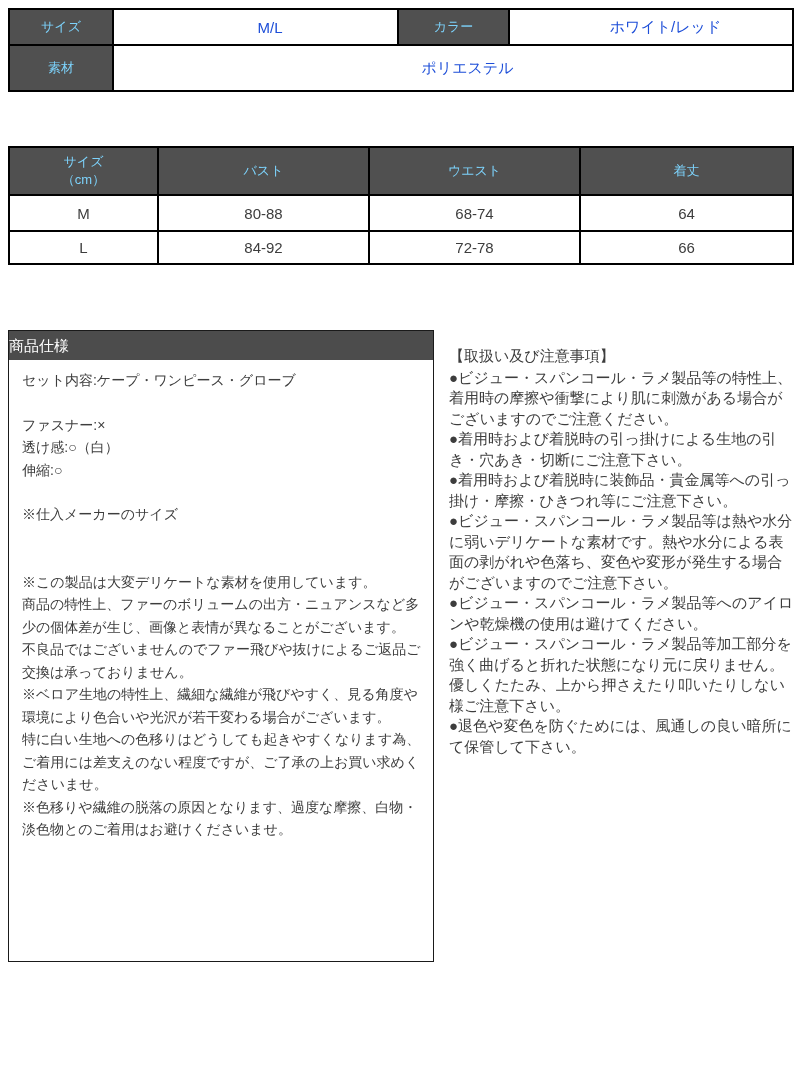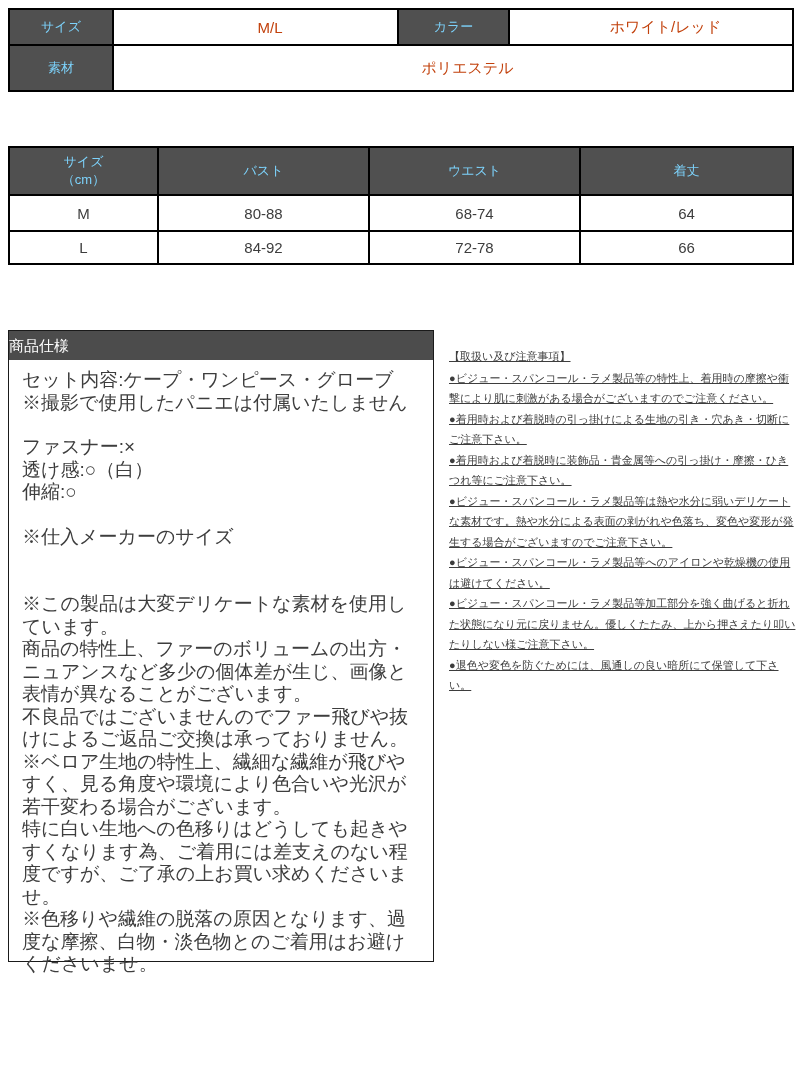--- a/index.html
+++ b/index.html
@@ -28,21 +28,21 @@
     text-align: center;
     vertical-align: middle;
     font-weight: normal;
     padding: 0;
   }
   .dark-cell {
     background: #505050;
     color: #7dd3fc;
     font-size: 13px;
   }
-  .info-table td { font-size: 15px; color: #c2410c; padding-left: 29px; }
+  .info-table td { font-size: 15px; color: #1d4ed8; padding-left: 29px; }
   .row-h36 { height: 36px; }
   .row-h45 { height: 46px; }
 
   
   .size-table {
     position: absolute;
     left: 8px;
     top: 146px;
   }
   .size-table th, .size-table td {
@@ -71,38 +71,37 @@
   }
   .spec-header {
     height: 29px;
     line-height: 29px;
     background: #4c4c4c;
     color: #ffffff;
     font-size: 15px;
   }
   .spec-body {
     padding: 9px 12px 0 13px;
-    font-size: 19px;
+    font-size: 14px;
     line-height: 22.5px;
     color: #3d3d3d;
   }
   .spec-line { margin: 0; }
   .gap1 { margin-top: 22px; }
   .gap2 { margin-top: 45px; }
 
   
   .notes {
     position: absolute;
     left: 449px;
     top: 346px;
     width: 347px;
-    font-size: 11px;
+    font-size: 15px;
     line-height: 20.5px;
     color: #3d3d3d;
-    text-decoration: underline;
   }
   .notes-title { margin: 0 0 1px 0; }
   .note-item { margin: 0; }
 </style>
 </head>
 <body>
 
 <table class="info-table">
   <colgroup>
     <col style="width:104px">
@@ -153,21 +152,20 @@
     <td>72-78</td>
     <td>66</td>
   </tr>
 </tbody>
   </table>
 
 <div class="spec-box">
   <div class="spec-header">商品仕様</div>
   <div class="spec-body">
     <p class="spec-line">セット内容:ケープ・ワンピース・グローブ</p>
-    <p class="spec-line">※撮影で使用したパニエは付属いたしません</p>
     <p class="spec-line gap1">ファスナー:×</p>
     <p class="spec-line">透け感:○（白）</p>
     <p class="spec-line">伸縮:○</p>
     <p class="spec-line gap1">※仕入メーカーのサイズ</p>
     <p class="spec-line gap2">※この製品は大変デリケートな素材を使用しています。</p>
     <p class="spec-line">商品の特性上、ファーのボリュームの出方・ニュアンスなど多少の個体差が生じ、画像と表情が異なることがございます。</p>
     <p class="spec-line">不良品ではございませんのでファー飛びや抜けによるご返品ご交換は承っておりません。</p>
     <p class="spec-line">※ベロア生地の特性上、繊細な繊維が飛びやすく、見る角度や環境により色合いや光沢が若干変わる場合がございます。</p>
     <p class="spec-line">特に白い生地への色移りはどうしても起きやすくなります為、ご着用には差支えのない程度ですが、ご了承の上お買い求めくださいませ。</p>
     <p class="spec-line">※色移りや繊維の脱落の原因となります、過度な摩擦、白物・淡色物とのご着用はお避けくださいませ。</p>

